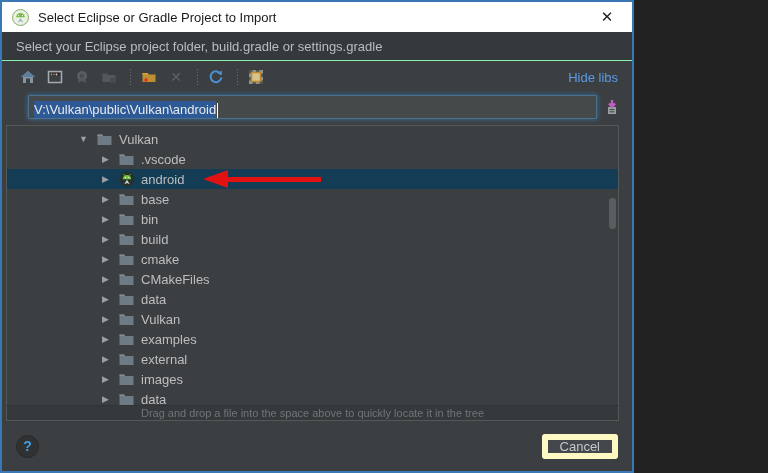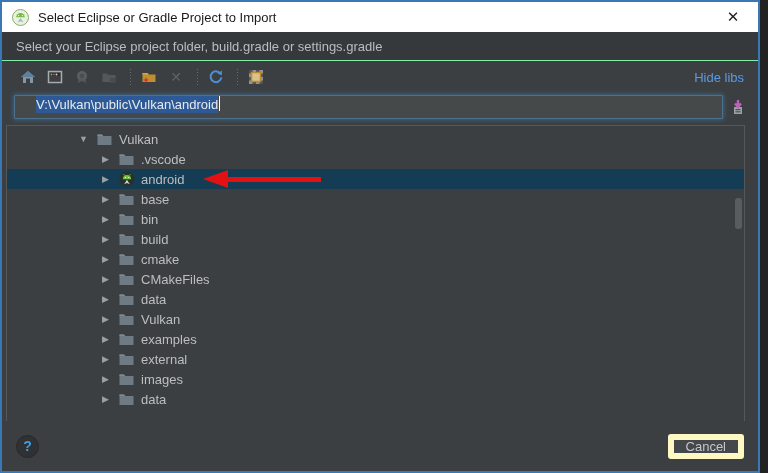--- a/index.html
+++ b/index.html
@@ -1,20 +1,20 @@
 <!DOCTYPE html>
 <html><head>
 <meta charset="utf-8">
 <style>
   * { margin: 0; padding: 0; box-sizing: border-box; }
   html, body { width: 768px; height: 473px; }
   body { font-family: "Liberation Sans", "DejaVu Sans", sans-serif; background: #222; }
 
   .dialog {
-    position: relative; width: 760px; height: 473px;
+    position: relative; width: 634px; height: 473px;
     border: 2px solid #3a77b5;
     background: #3c3f41;
     display: flex; flex-direction: column;
     overflow: hidden;
   }
 
   
   .titlebar {
     height: 30px; background: #ffffff;
     display: flex; align-items: center;
@@ -50,22 +50,22 @@
   }
   .x-glyph { color: #5f6365; font-size: 14px; font-weight: bold; font-family: "DejaVu Sans", sans-serif; }
   .hide-path { margin-left: auto; font-size: 13px; color: #5a9ae4; cursor: pointer; }
 
   
   .path-row { display: flex; align-items: center; padding: 2px 10px 6px 12px; flex: 0 0 auto; }
   .path-input {
     flex: 1 1 auto; height: 24px; background: #45494a;
     border: 1px solid #4b7190; box-shadow: 0 0 4px 1px rgba(58,107,148,.8);
     border-radius: 1px;
-    display: flex; align-items: flex-start; padding: 0 21px;
-    font-size: 13px; color: #e8eaec; overflow: hidden; white-space: nowrap;
+    display: flex; align-items: flex-end; padding: 0 5px;
+    font-size: 13px; color: #e8eaec; overflow: hidden; white-space: nowrap; margin-left: 14px;
   }
   .path-input .sel { background: #2d5a96; padding: 1px 0; }
   .caret { display: inline-block; width: 1px; height: 15px; background: #ffffff; margin-left: 1px; }
   .paste-icon { width: 20px; height: 20px; margin-left: 5px; display: flex; align-items: center; justify-content: center; }
 
   
   .tree-panel {
     flex: 1 1 auto; margin: 0 13px 0 4px;
     border: 1px solid #555859; border-bottom: none;
     background: #3c3f41; position: relative; overflow: hidden;
@@ -364,20 +364,23 @@
           <span>data</span>
         </div>
       </div>
     <div class="annotation-arrow" style="left:196px; top:44px; width:120px; height:18px;">
       <div class="head"></div>
       <div class="shaft"></div>
     </div>
     <div class="scrollbar-thumb"></div>
   </div>
 
+  <div class="hint-bar">
+    <span>Drag and drop a file into the space above to quickly locate it in the tree</span>
+  </div>
 
   <div class="bottom-bar">
     <div class="help-btn">
       <span>?</span>
     </div>
     <div class="btns">
       <div class="btn btn-cancel">Cancel</div>
     </div>
   </div>
 

